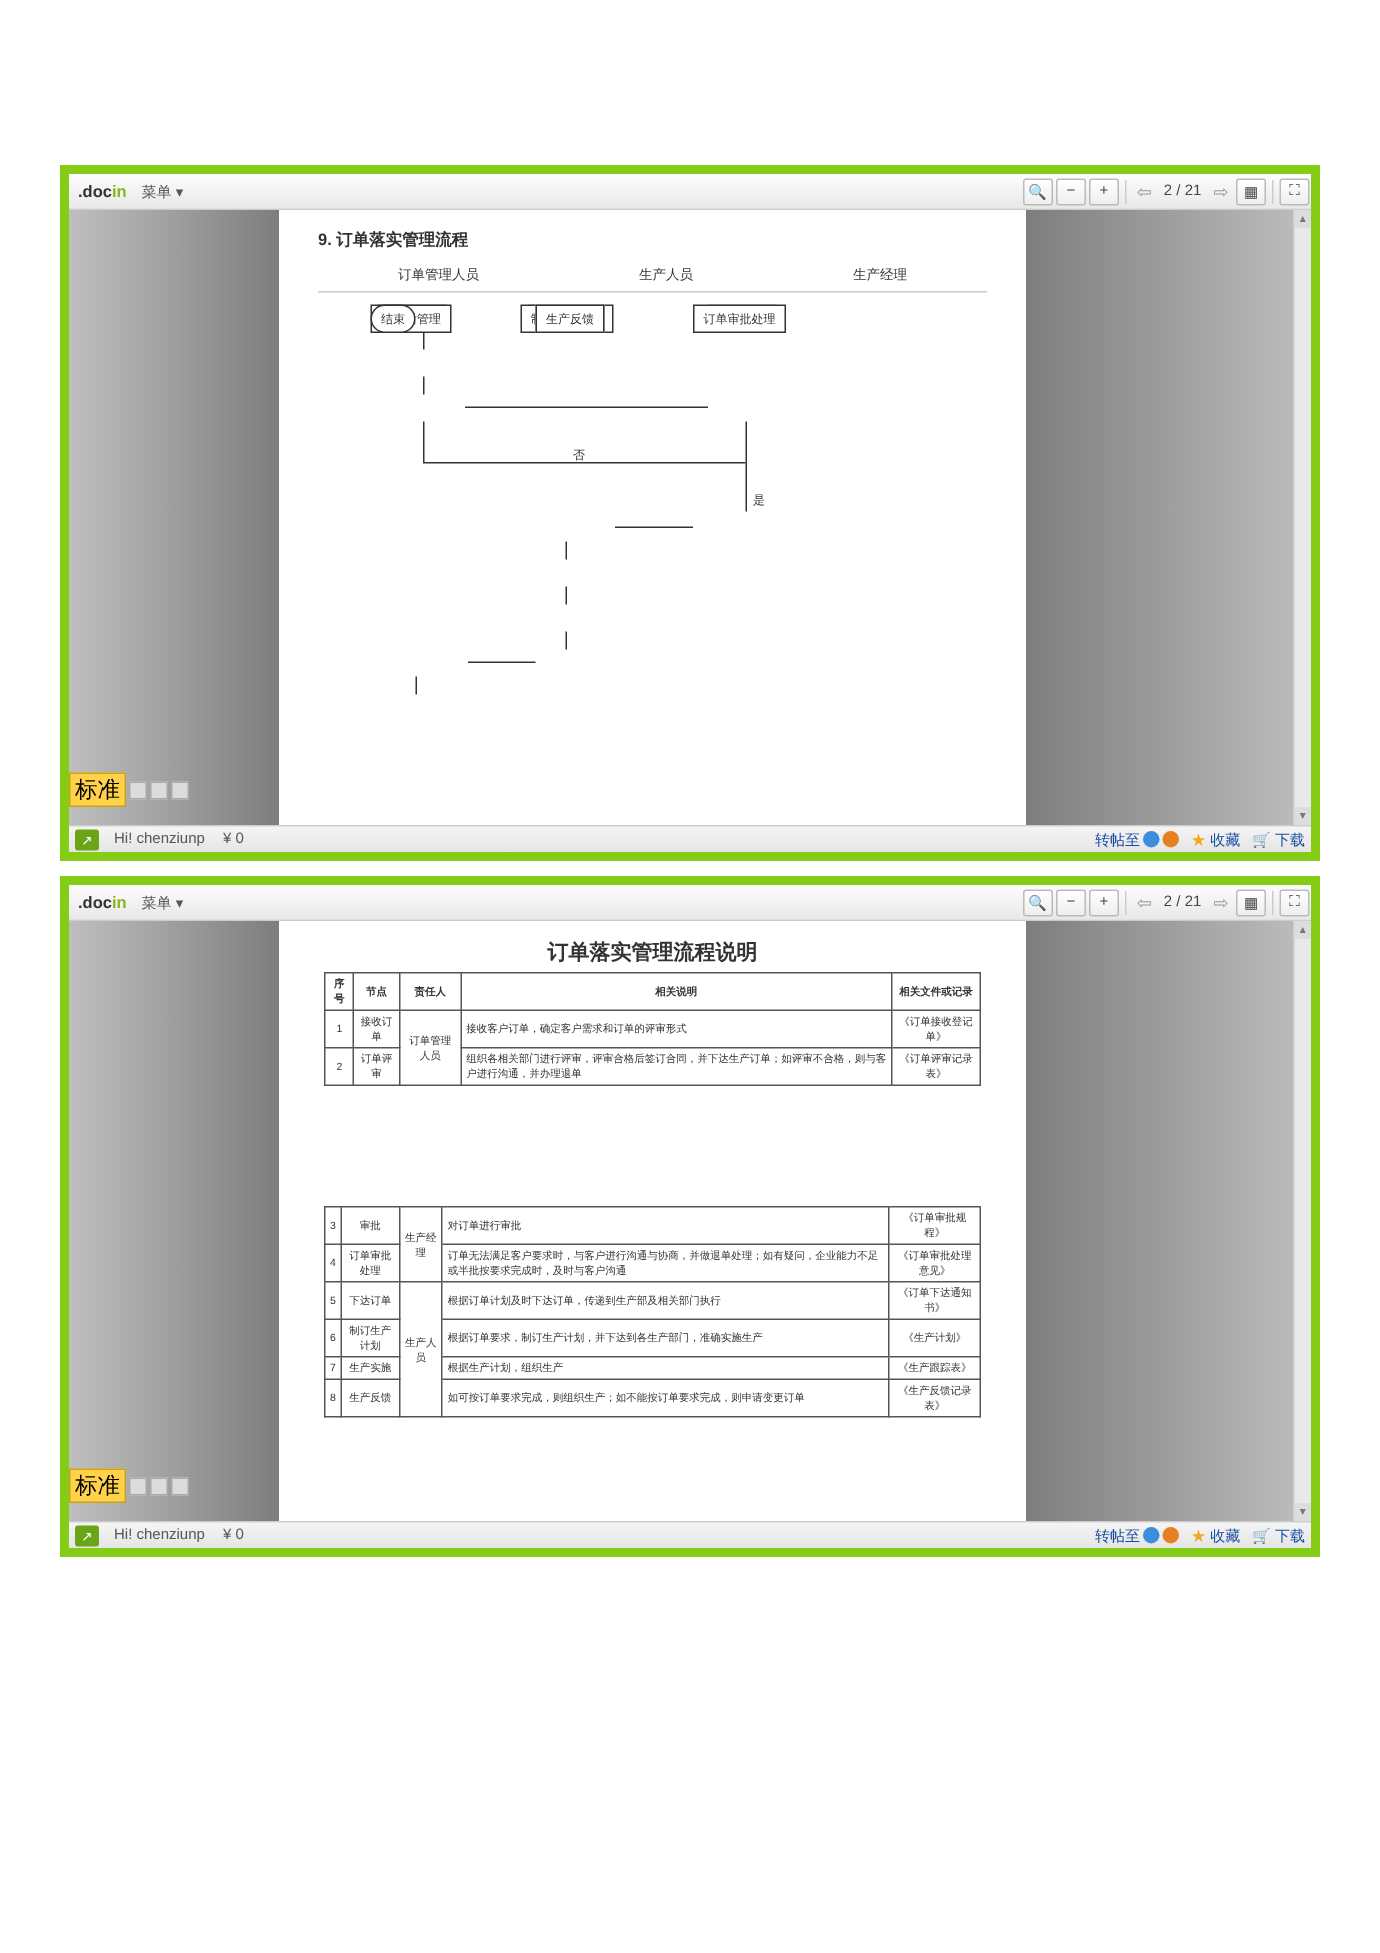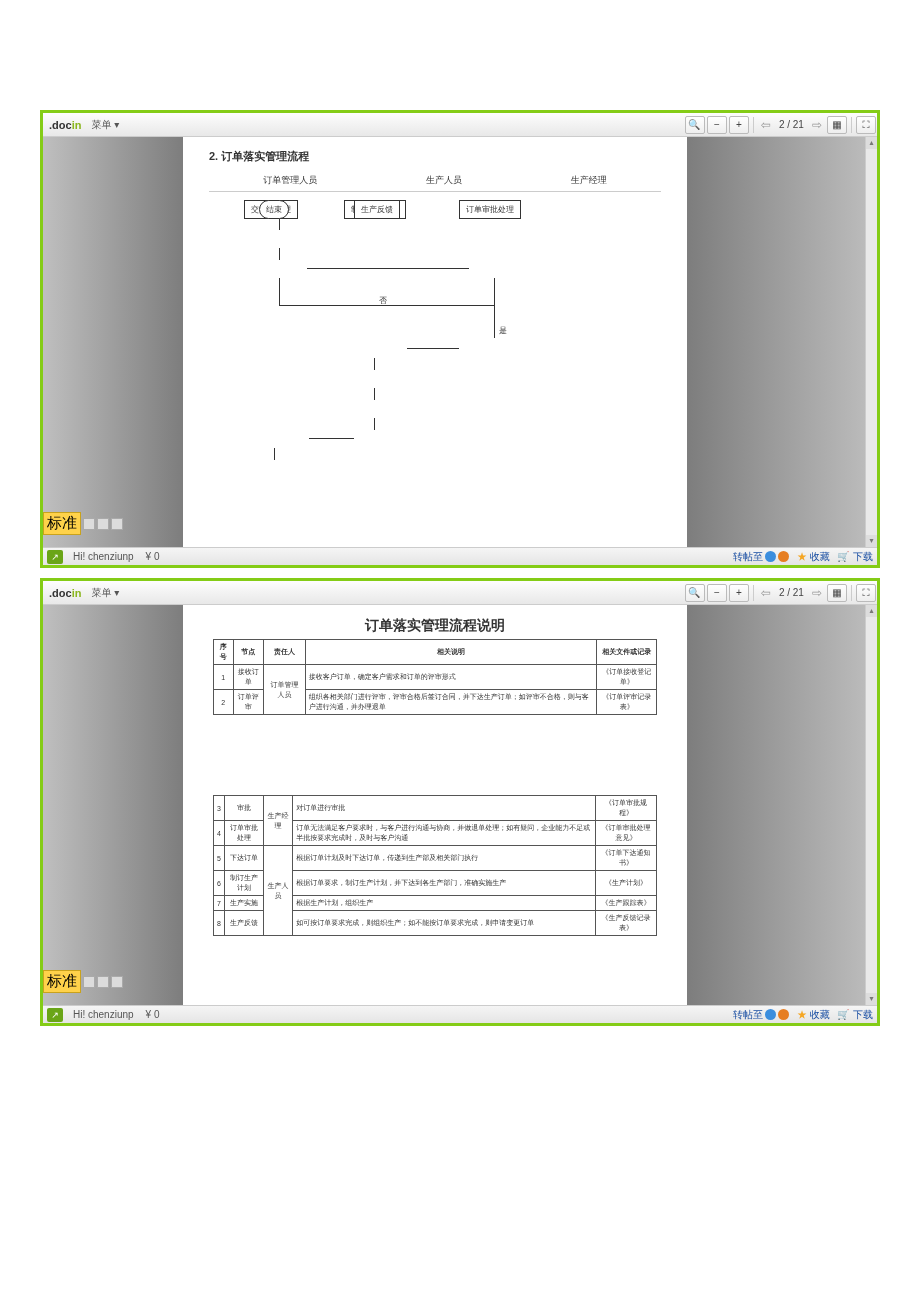--- a/index.html
+++ b/index.html
@@ -1,17 +1,17 @@
 <!DOCTYPE html>
 <html><head>
 <meta charset="utf-8">
 <style>
 *{box-sizing:border-box;margin:0;padding:0}
 body{background:#fff;font-family:Arial,"Microsoft YaHei",sans-serif;width:920px}
-.viewer{margin:0 auto 10px;width:840px;border:3px solid #84cc16;position:relative}
+.viewer{margin:0 auto 10px;width:840px;border:6px solid #84cc16;position:relative}
 .topbar{height:24px;background:linear-gradient(#fdfdfd,#e8e8e8);display:flex;align-items:center;font-size:10px;color:#555;border-bottom:1px solid #ccc}
 .logo{font-weight:bold;font-size:11px;padding:0 6px;color:#333}
 .logo b{color:#8ab51d}
 .menu{padding:0 4px;cursor:pointer}
 .sp{flex:1}
 .ico{display:inline-flex;align-items:center;justify-content:center;width:20px;height:18px;border:1px solid #bbb;border-radius:2px;margin:0 1px;background:linear-gradient(#fff,#eee);font-size:10px;color:#444;cursor:pointer}
 .sep{width:1px;height:16px;background:#ccc;margin:0 3px}
 .pg{font-size:10px;color:#444;padding:0 4px}
 .arr{font-size:12px;color:#999;padding:0 4px;cursor:pointer}
 .content{display:flex;height:410px;background:#888}
@@ -70,21 +70,21 @@
  <div class="content">
   <div class="left-gutter" style="position:relative">
    <div class="botlabel">
     <span class="tag">标准</span>
           <span class="sq"></span>
           <span class="sq"></span>
           <span class="sq"></span>
    </div>
   </div>
   <div class="page">
-   <div class="fc-title">2. 订单落实管理流程</div>
+   <div class="fc-title">9. 订单落实管理流程</div>
    <div class="fc-head">
     <span>订单管理人员</span>
           <span>生产人员</span>
           <span>生产经理</span>
    </div>
    <div class="fc-grid">
     <div class="box oval" style="left:50px;top:0">开始</div>
     <div class="line" style="left:70px;top:18px;width:1px;height:12px"></div>
     <div class="box" style="left:40px;top:30">订单接收</div>
     <div class="line" style="left:70px;top:48px;width:1px;height:12px"></div>
@@ -102,21 +102,21 @@
     <div class="line" style="left:198px;top:148px;width:52px;height:1px"></div>
     <div class="line" style="left:165px;top:158px;width:1px;height:12px"></div>
     <div class="box" style="left:135px;top:170">制订生产计划</div>
     <div class="line" style="left:165px;top:188px;width:1px;height:12px"></div>
     <div class="box" style="left:145px;top:200">生产实施</div>
     <div class="line" style="left:165px;top:218px;width:1px;height:12px"></div>
     <div class="box" style="left:35px;top:230">交货后管理</div>
     <div class="box" style="left:145px;top:230">生产反馈</div>
     <div class="line" style="left:100px;top:238px;width:45px;height:1px"></div>
     <div class="line" style="left:65px;top:248px;width:1px;height:12px"></div>
-    <div class="box oval" style="left:50px;top:260">结束</div>
+    <div class="box oval" style="left:35px;top:260">结束</div>
    </div>
   </div>
   <div class="right-gutter">
    <div class="scroll">
           <div class="up">▴</div>
           <div class="dn">▾</div>
         </div>
   </div>
  </div>
  <div class="botbar">

